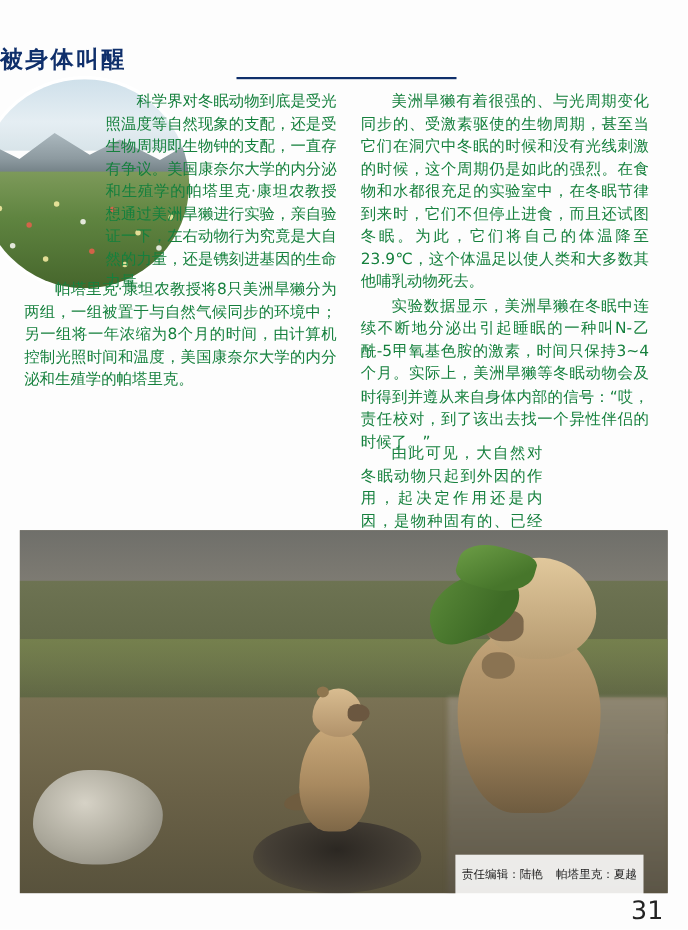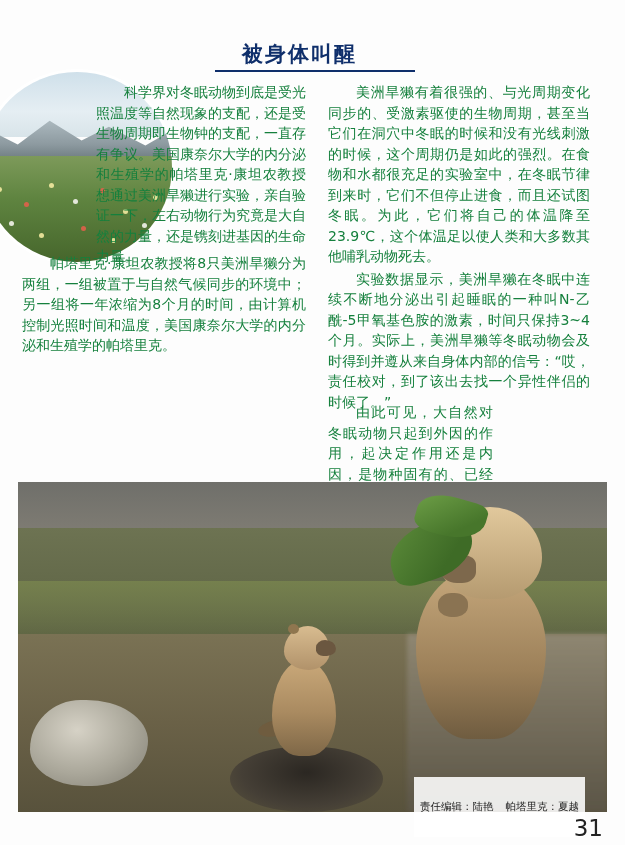--- a/index.html
+++ b/index.html
@@ -22,27 +22,25 @@
     height: 845px;
     background: #fdfdfd;
   }
 
   
   .title {
     position: absolute;
     left: 0;
     top: 40px;
     width: 527px;
-    text-align: center;
     font-size: 21px;
     font-weight: bold;
     color: #0f2f6b;
     letter-spacing: 2px;
     font-family: "DejaVu Sans", sans-serif;
-    padding-left: 36px;
   }
   .title-underline {
     position: absolute;
     left: 215px;
     top: 70px;
     width: 200px;
     height: 2px;
     background: #0f2f6b;
   }
 
@@ -280,21 +278,21 @@
 
   
   .credits {
     position: absolute;
     left: 414px;
     top: 777px;
     height: 28px;
     display: flex;
     align-items: center;
     background: rgba(255,255,255,.88);
-    padding: 16px 6px;
+    padding: 4px 6px;
     font-size: 10.5px;
     color: #222;
     font-family: "DejaVu Sans", sans-serif;
   }
   .credits span { white-space: nowrap; }
   .credits .gap { display: inline-block; width: 12px; }
 
   
   .page-num {
     position: absolute;

